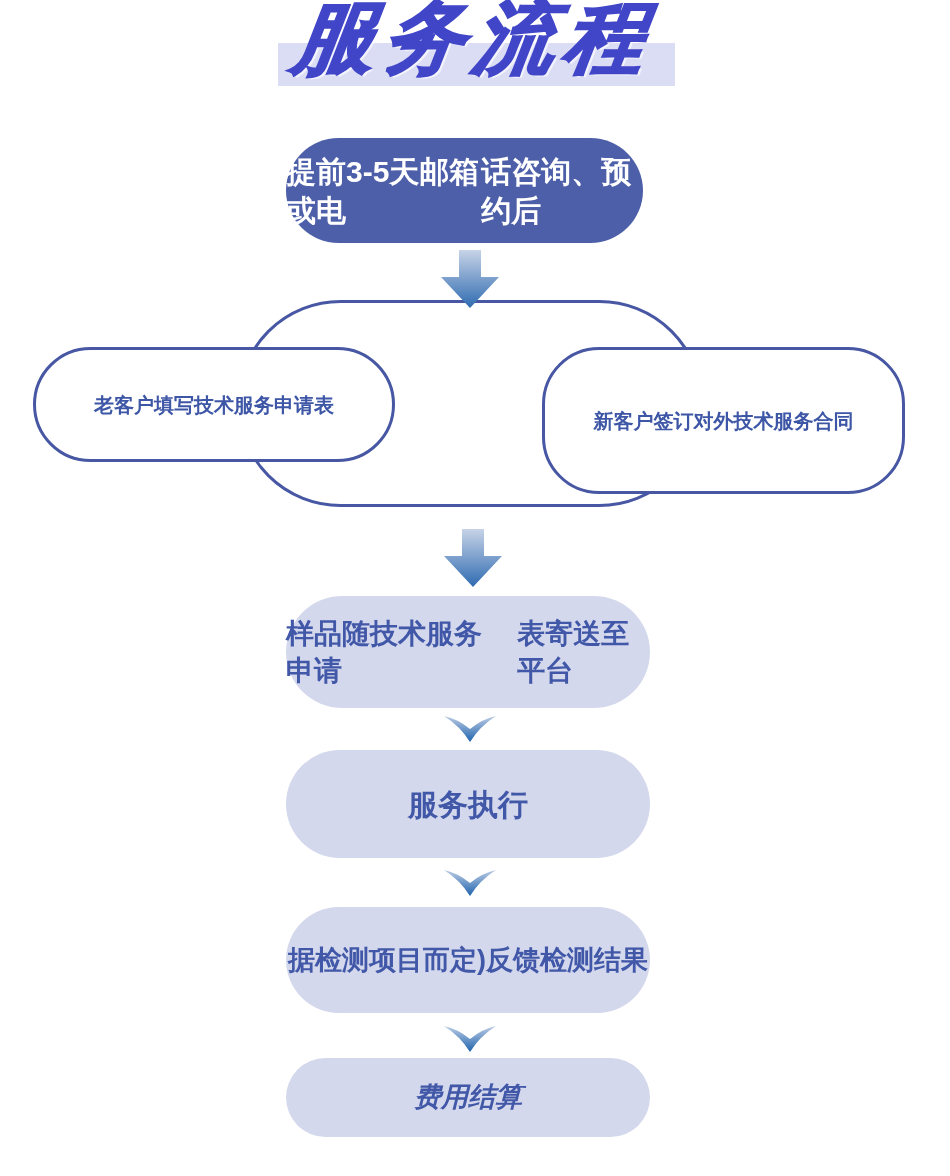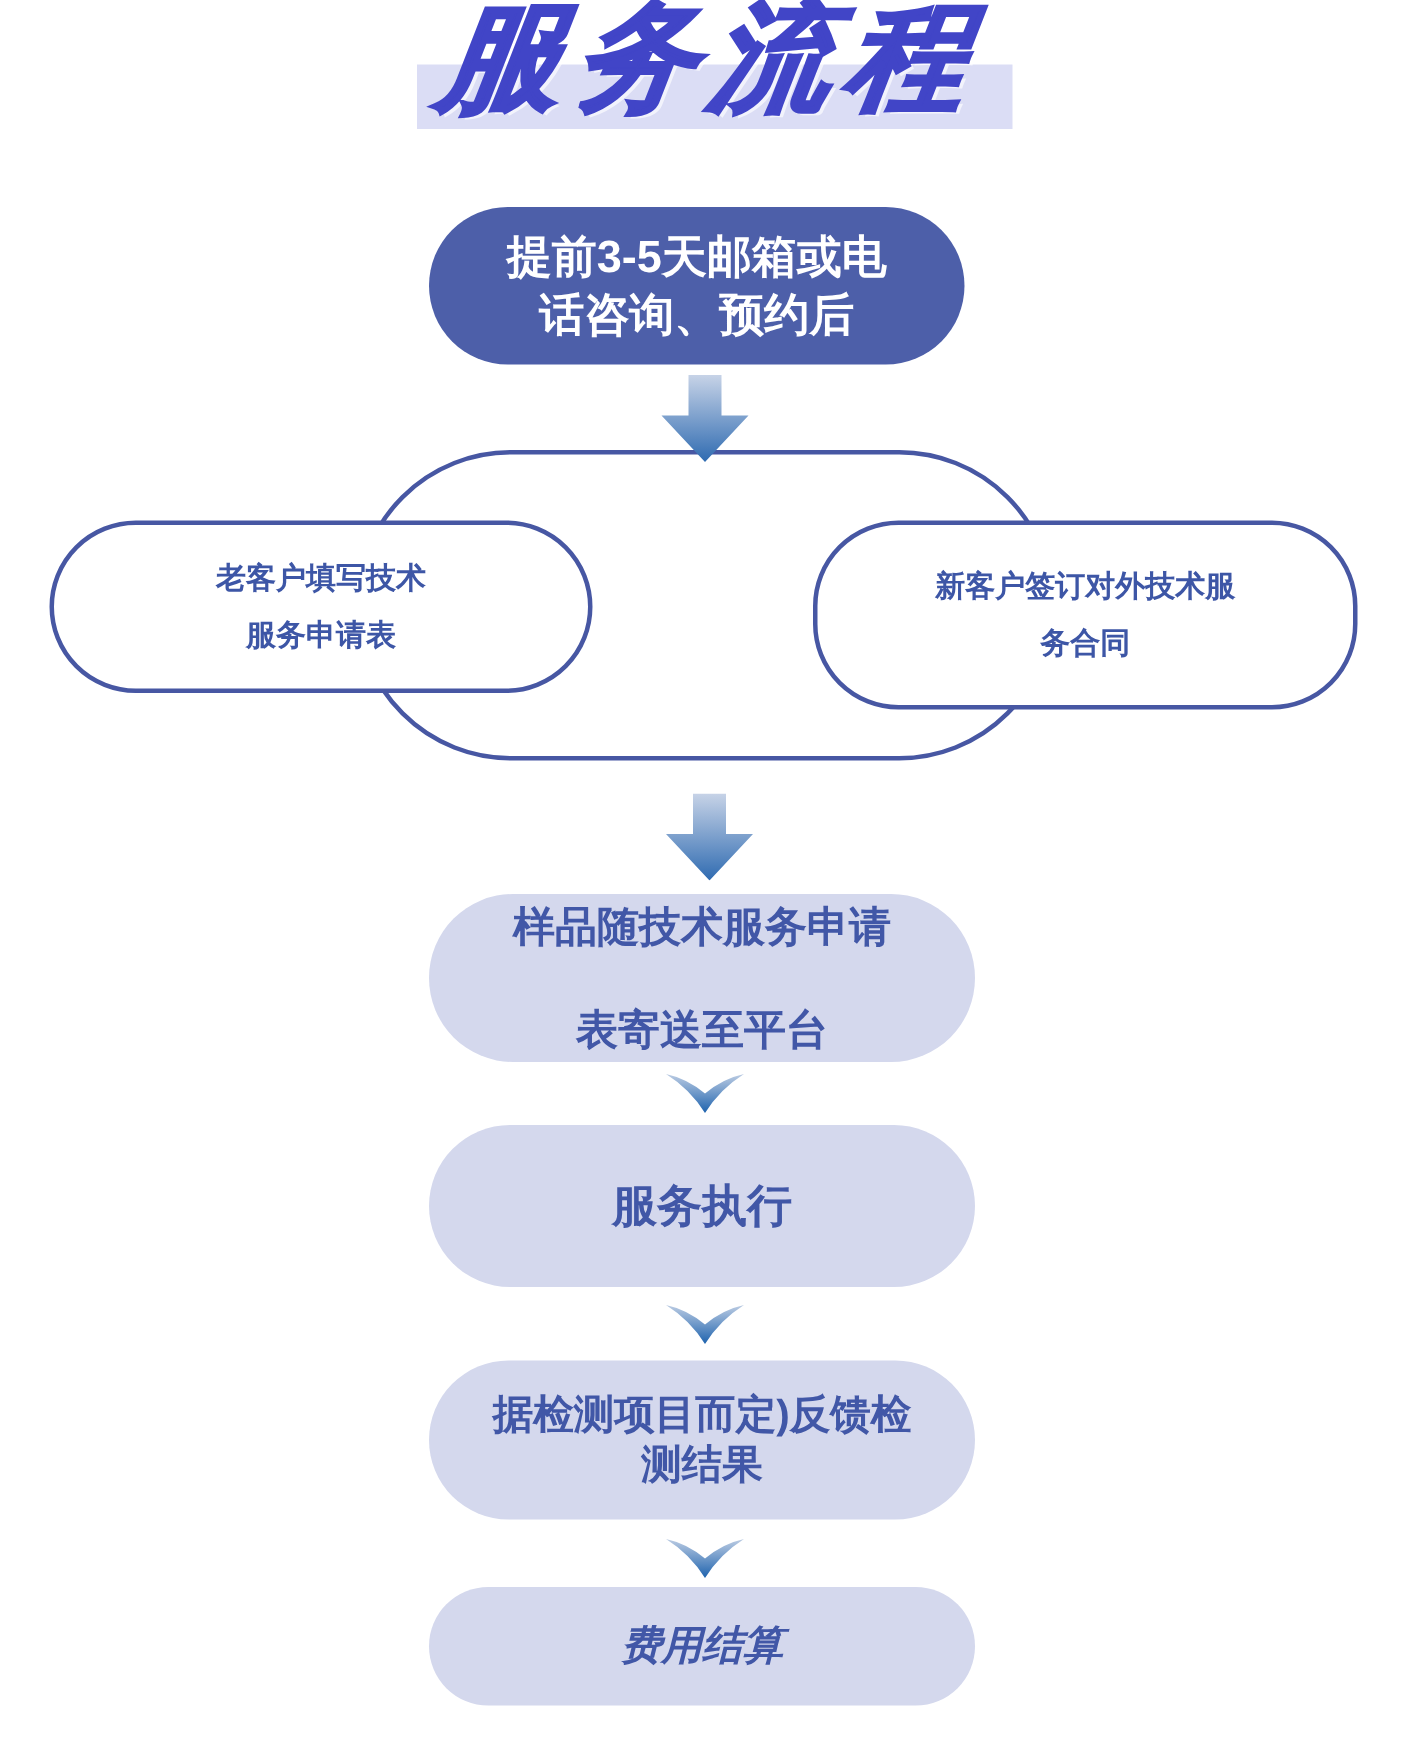--- a/index.html
+++ b/index.html
@@ -32,24 +32,23 @@
     transform: skewX(-8deg);
     -webkit-text-stroke: 2px #4145C7;
     text-shadow: 3px 2px 0 rgba(255,255,255,0.65);
     white-space: nowrap;
   }
 
   
   .pill {
     position: absolute;
     display: flex;
-    flex-direction: column;
     align-items: center;
     justify-content: center;
-    text-align: center;
+    text-align: left;
     box-sizing: border-box;
   }
   .pill span { display: block; }
 
   .dark-pill {
     left: 286px; top: 138px;
     width: 357px; height: 105px;
     border-radius: 53px;
     background: #4D5FA9;
     color: #ffffff;
@@ -78,21 +77,21 @@
     line-height: 38px;
     z-index: 2;
   }
   .branch-left {
     left: 33px; top: 347px;
     width: 362px; height: 115px;
     border-radius: 58px;
   }
   .branch-right {
     left: 542px; top: 347px;
-    width: 363px; height: 126px;
+    width: 363px; height: 147px;
     border-radius: 57px;
   }
 
   .light-pill {
     left: 286px;
     width: 364px;
     background: #D4D8ED;
     color: #4157A7;
     font-size: 28px;
     font-weight: bold;

